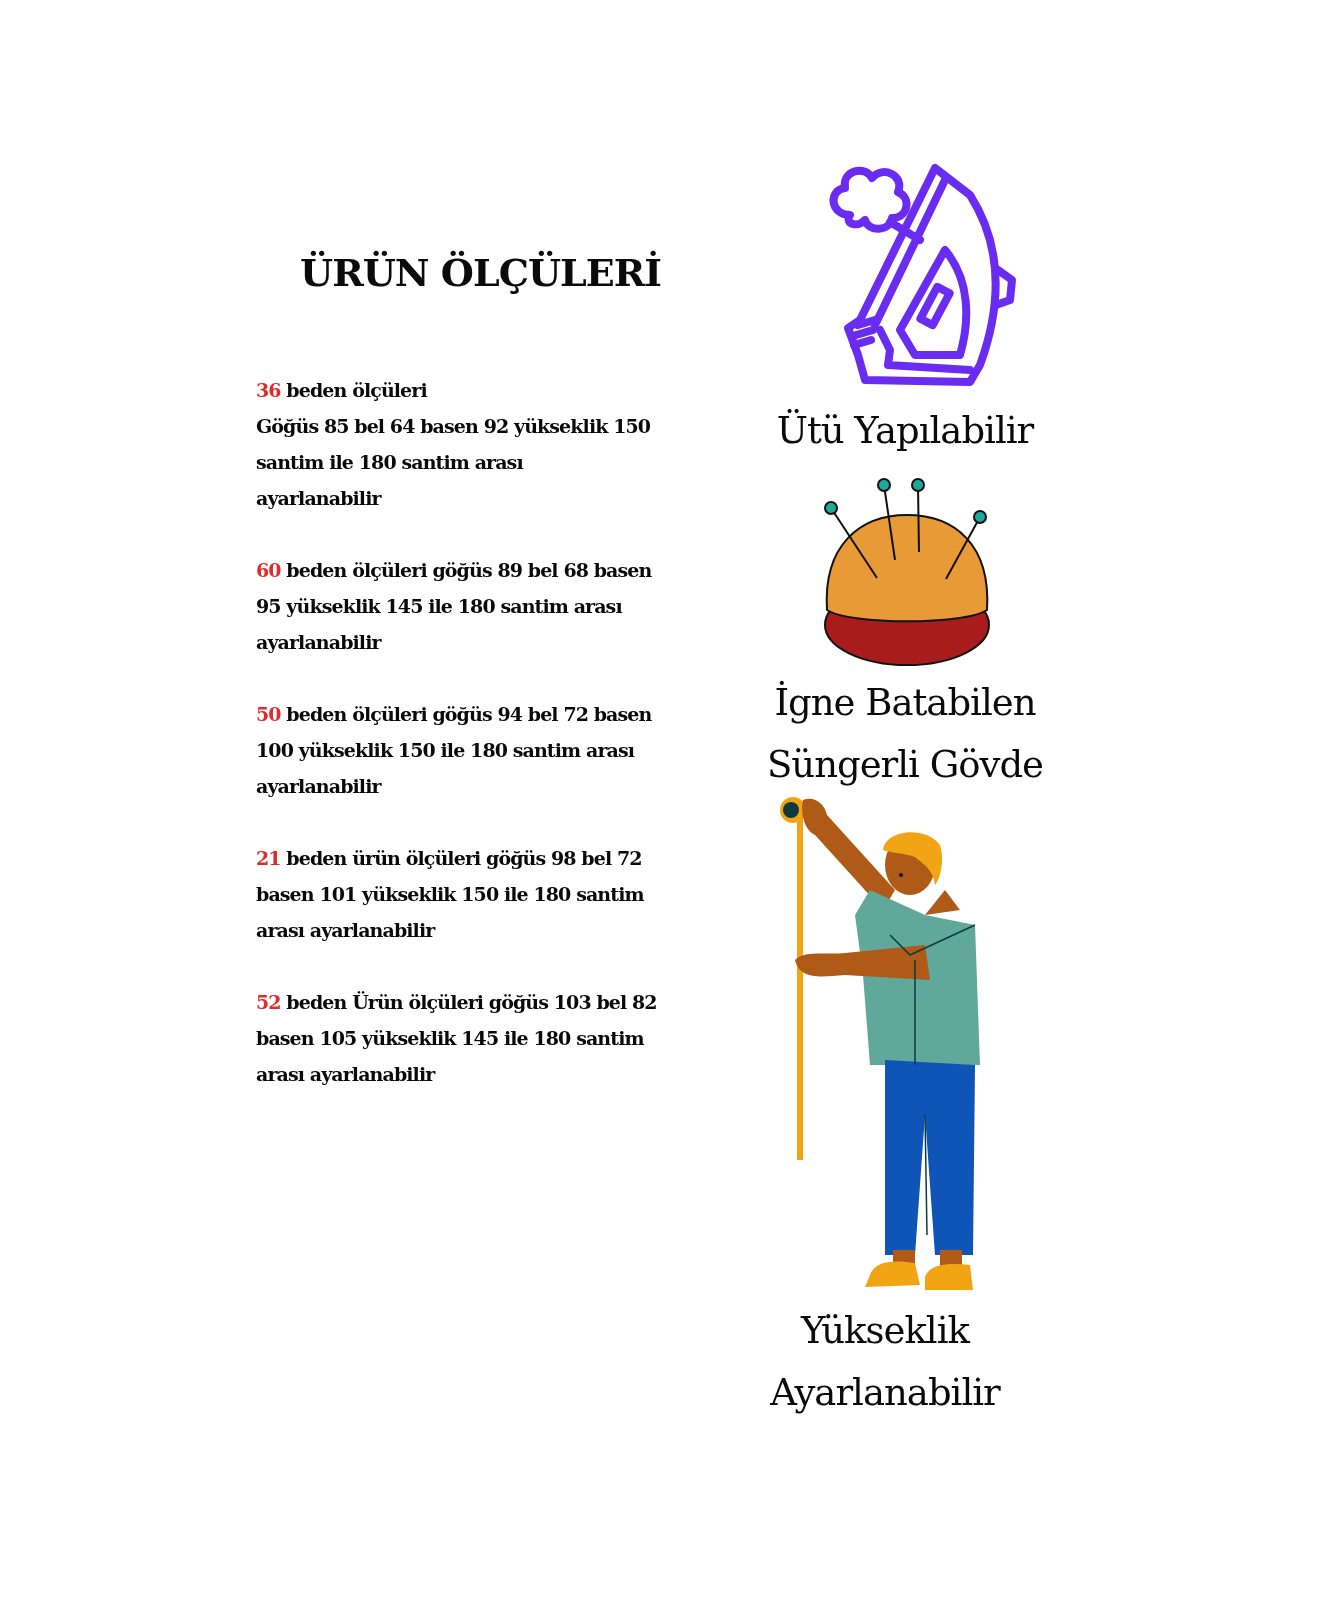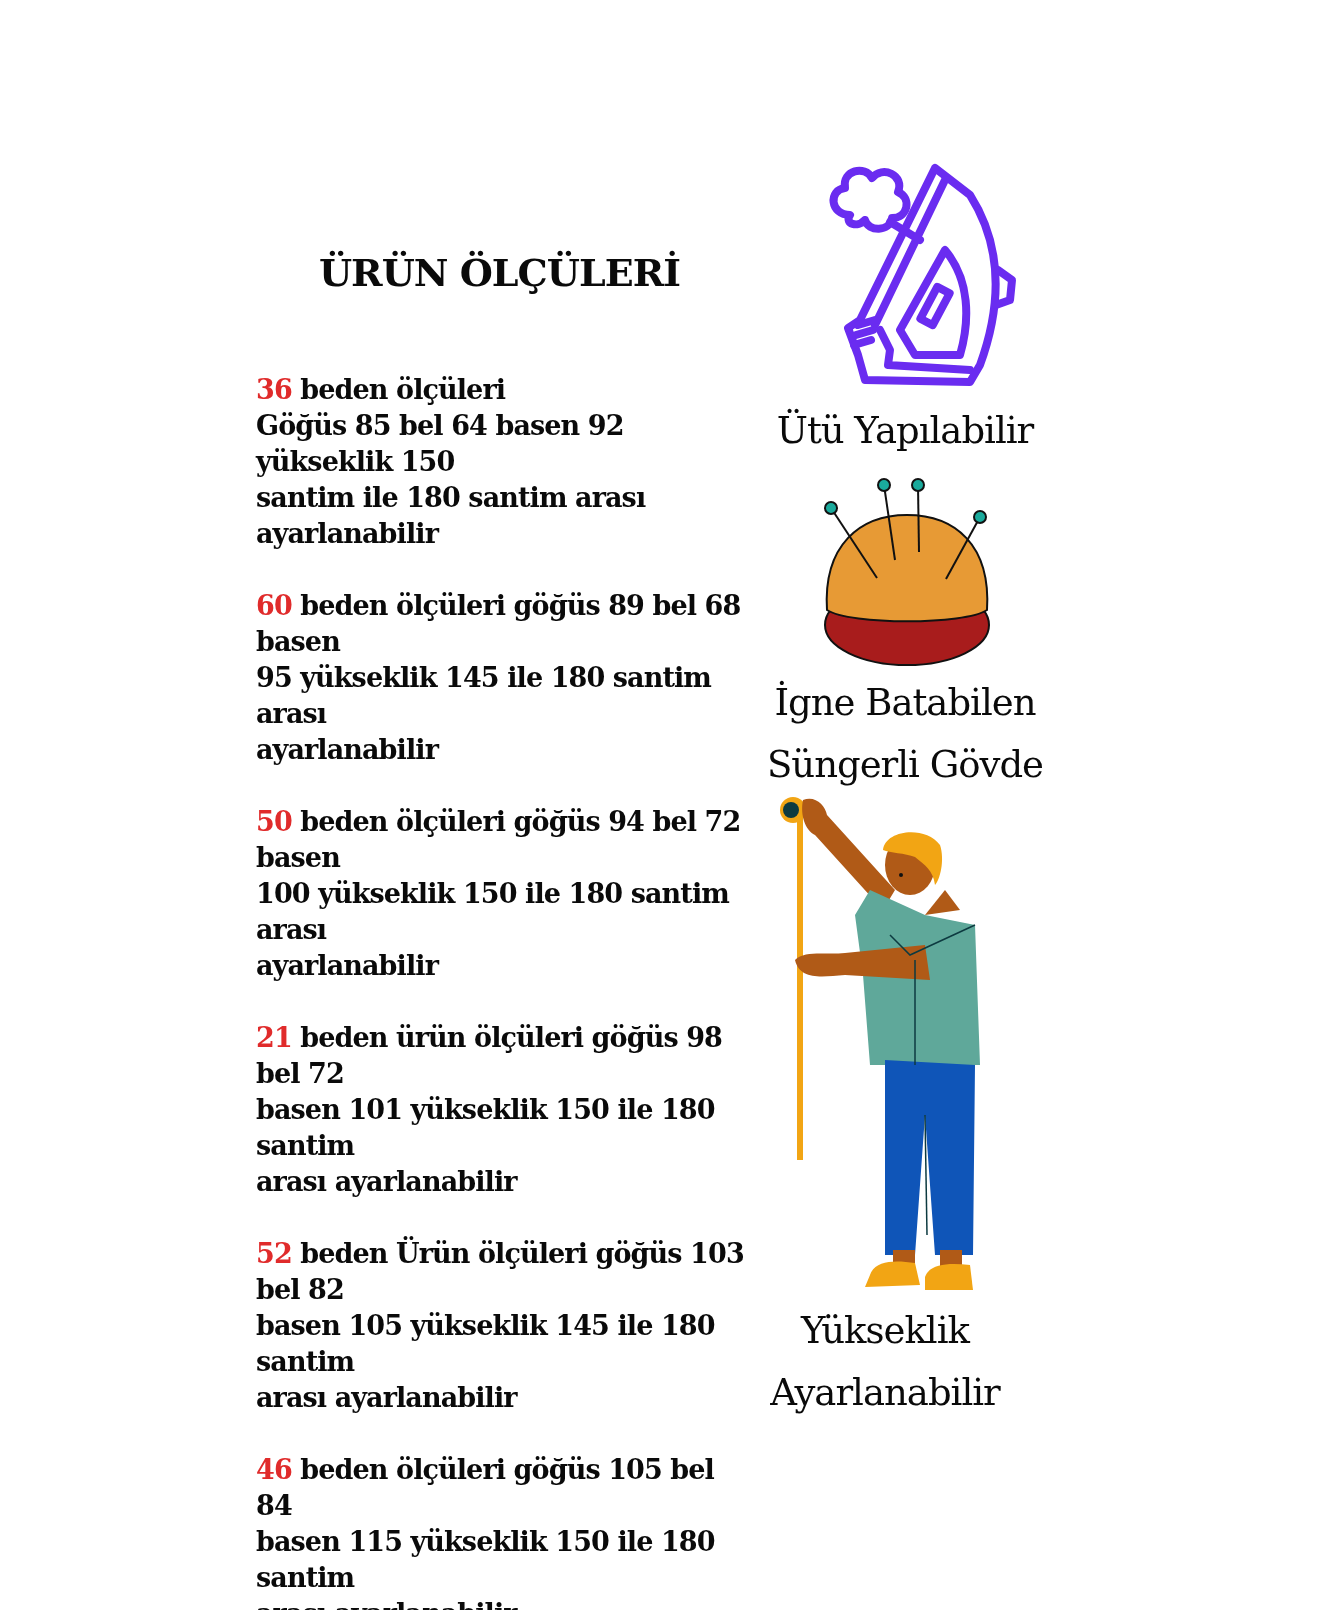--- a/index.html
+++ b/index.html
@@ -13,34 +13,34 @@
       position: relative;
       overflow: hidden;
       font-family: "DejaVu Serif", "Liberation Serif", serif;
       color: #0a0a0a;
     }
     .title {
       position: absolute;
       left: 300px;
       top: 250px;
       width: 380px;
-      text-align: right;
+      text-align: left;
       font-size: 38px;
       font-weight: 900;
       letter-spacing: -1px;
       font-family: "DejaVu Serif", serif;
     }
     .sizes {
       position: absolute;
       left: 256px;
       top: 372px;
       width: 490px;
     }
     .size-block {
-      font-size: 27px;
+      font-size: 19px;
       font-weight: 700;
       line-height: 36px;
       letter-spacing: -0.9px;
       margin-bottom: 36px;
       white-space: pre-line;
       font-family: "DejaVu Serif", serif;
     }
     .size-num {
       color: #e02b2b;
     }
@@ -72,23 +72,20 @@
 ayarlanabilir</span></div>
   <div class="size-block"><span class="size-num">50</span><span> beden ölçüleri göğüs 94 bel 72 basen
 100 yükseklik 150 ile 180 santim arası
 ayarlanabilir</span></div>
   <div class="size-block"><span class="size-num">21</span><span> beden ürün ölçüleri göğüs 98 bel 72
 basen 101 yükseklik 150 ile 180 santim
 arası ayarlanabilir</span></div>
   <div class="size-block"><span class="size-num">52</span><span> beden Ürün ölçüleri göğüs 103 bel 82
 basen 105 yükseklik 145 ile 180 santim
 arası ayarlanabilir</span></div>
-  <div class="size-block"><span class="size-num">46</span><span> beden ölçüleri göğüs 105 bel 84
-basen 115 yükseklik 150 ile 180 santim
-arası ayarlanabilir.</span></div>
 </div>
 
 <svg class="icon" style="left:820px; top:160px;" width="200" height="230" viewBox="0 0 200 230">
   <g fill="none" stroke="#6a2cf0" stroke-width="8" stroke-linejoin="round" stroke-linecap="round">
 
     <path d="M30 55 C10 55 8 30 25 28 C22 10 45 5 52 18 C62 5 85 15 78 32 C92 38 88 58 72 58 C70 72 48 72 45 60 C38 68 24 64 30 55 Z"></path>
     <line x1="70" y1="62" x2="100" y2="80"></line>
 
     <path d="M115 8 L40 160 L28 168 L38 195 L45 220 L150 222 L160 205 C180 150 185 90 150 35 Z"></path>
     <path d="M125 20 L55 165"></path>

